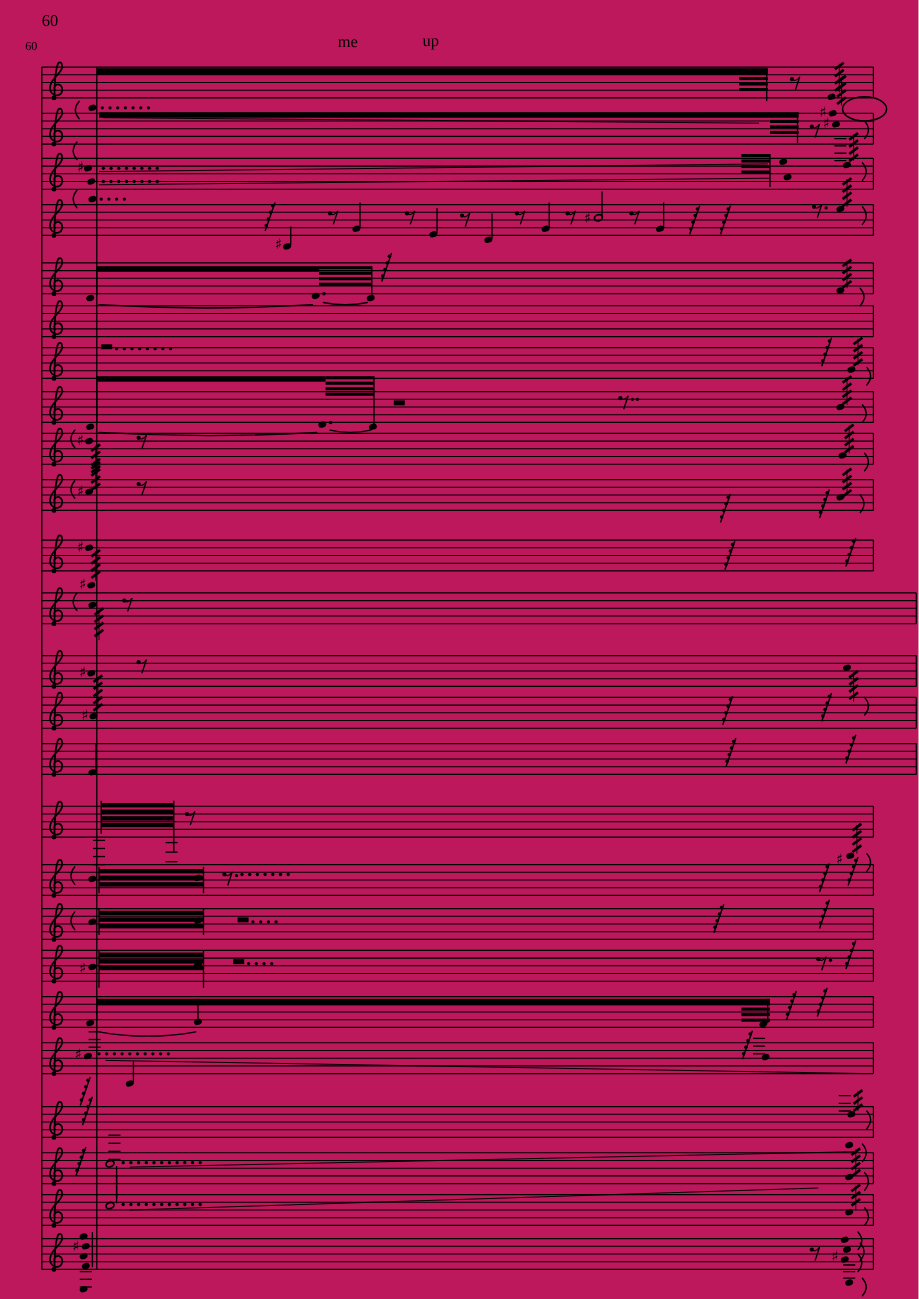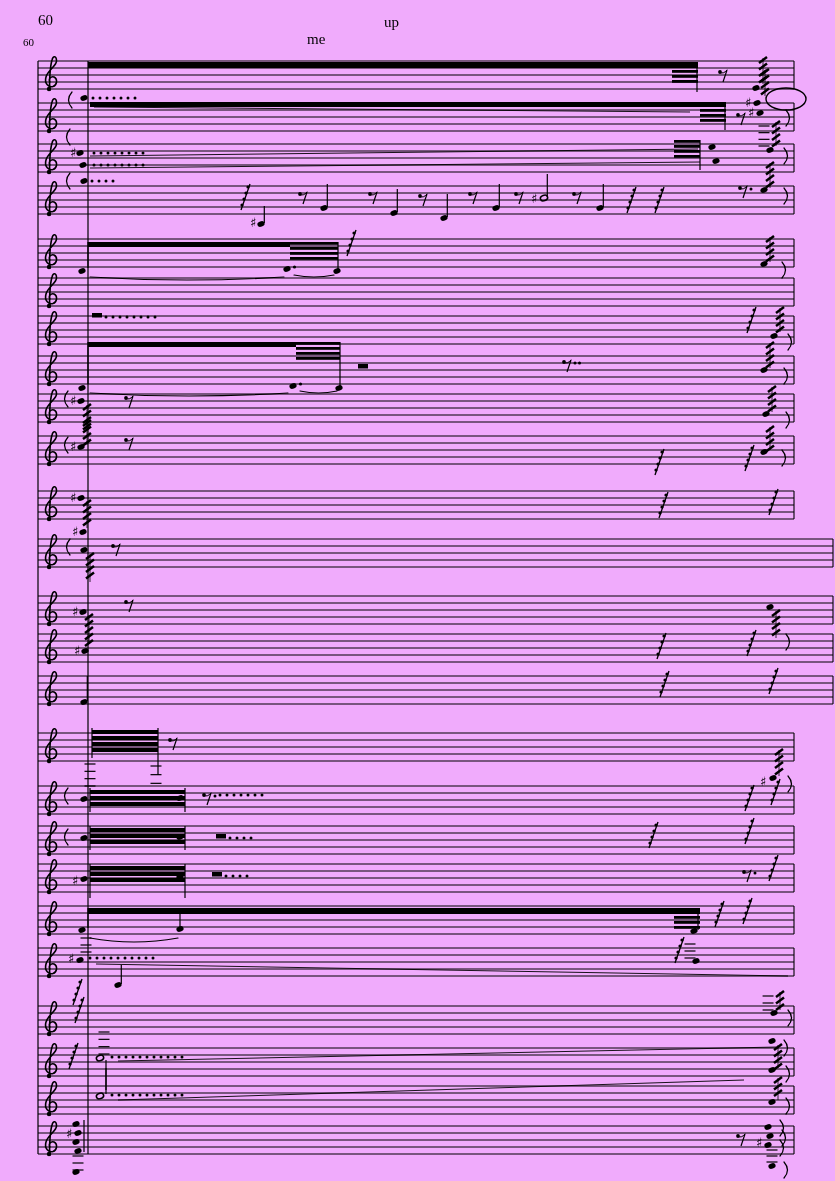--- a/index.html
+++ b/index.html
@@ -1,31 +1,31 @@
 <!DOCTYPE html>
 <html><head>
 <meta charset="utf-8">
 <style>
   html,body{margin:0;padding:0;background:#fff;}
-  .page{position:relative;width:835px;height:1181px;background:#f0abfc;overflow:hidden;
+  .page{position:relative;width:835px;height:1181px;background:#be185d;overflow:hidden;
         font-family:"Liberation Serif",serif;color:#000;}
   .overlay-text{position:absolute;white-space:pre;color:#000;}
   #measure-large{font-size:15px;}
   #measure-small{font-size:11px;}
   .lyric{font-size:15px;text-align:right;}
   svg{position:absolute;left:0;top:0;}
 </style>
 </head>
 <body>
 
 <div class="page">
   <div class="overlay-text" id="measure-large" style="left: 38px; top: 12px;">60</div>
   <div class="overlay-text" id="measure-small" style="left: 23px; top: 36px;">60</div>
   <div class="overlay-text lyric" id="lyric-0" style="left: 307px; top: 31px;">me</div>
-  <div class="overlay-text lyric" id="lyric-1" style="left: 384px; top: 14px;">up</div>
+  <div class="overlay-text lyric" id="lyric-1" style="left: 384px; top: 30px;">up</div>
   <svg id="score" width="835" height="1181" viewBox="0 0 835 1181">
       <g>
         <line x1="38" y1="61" x2="794" y2="61" stroke="#000000" stroke-width="1"></line>
         <line x1="38" y1="68" x2="794" y2="68" stroke="#000000" stroke-width="1"></line>
         <line x1="38" y1="75" x2="794" y2="75" stroke="#000000" stroke-width="1"></line>
         <line x1="38" y1="82" x2="794" y2="82" stroke="#000000" stroke-width="1"></line>
         <line x1="38" y1="89" x2="794" y2="89" stroke="#000000" stroke-width="1"></line>
         <line x1="794" y1="61" x2="794" y2="89" stroke="#000000" stroke-width="1.1"></line>
         <path d="M 50,90 C 49,84 50,67 52,60 C 53,55.5 56.5,55.5 56.5,61
        C 56.5,66 48,70 46,77 C 44,84 49,87.5 53,86.5

